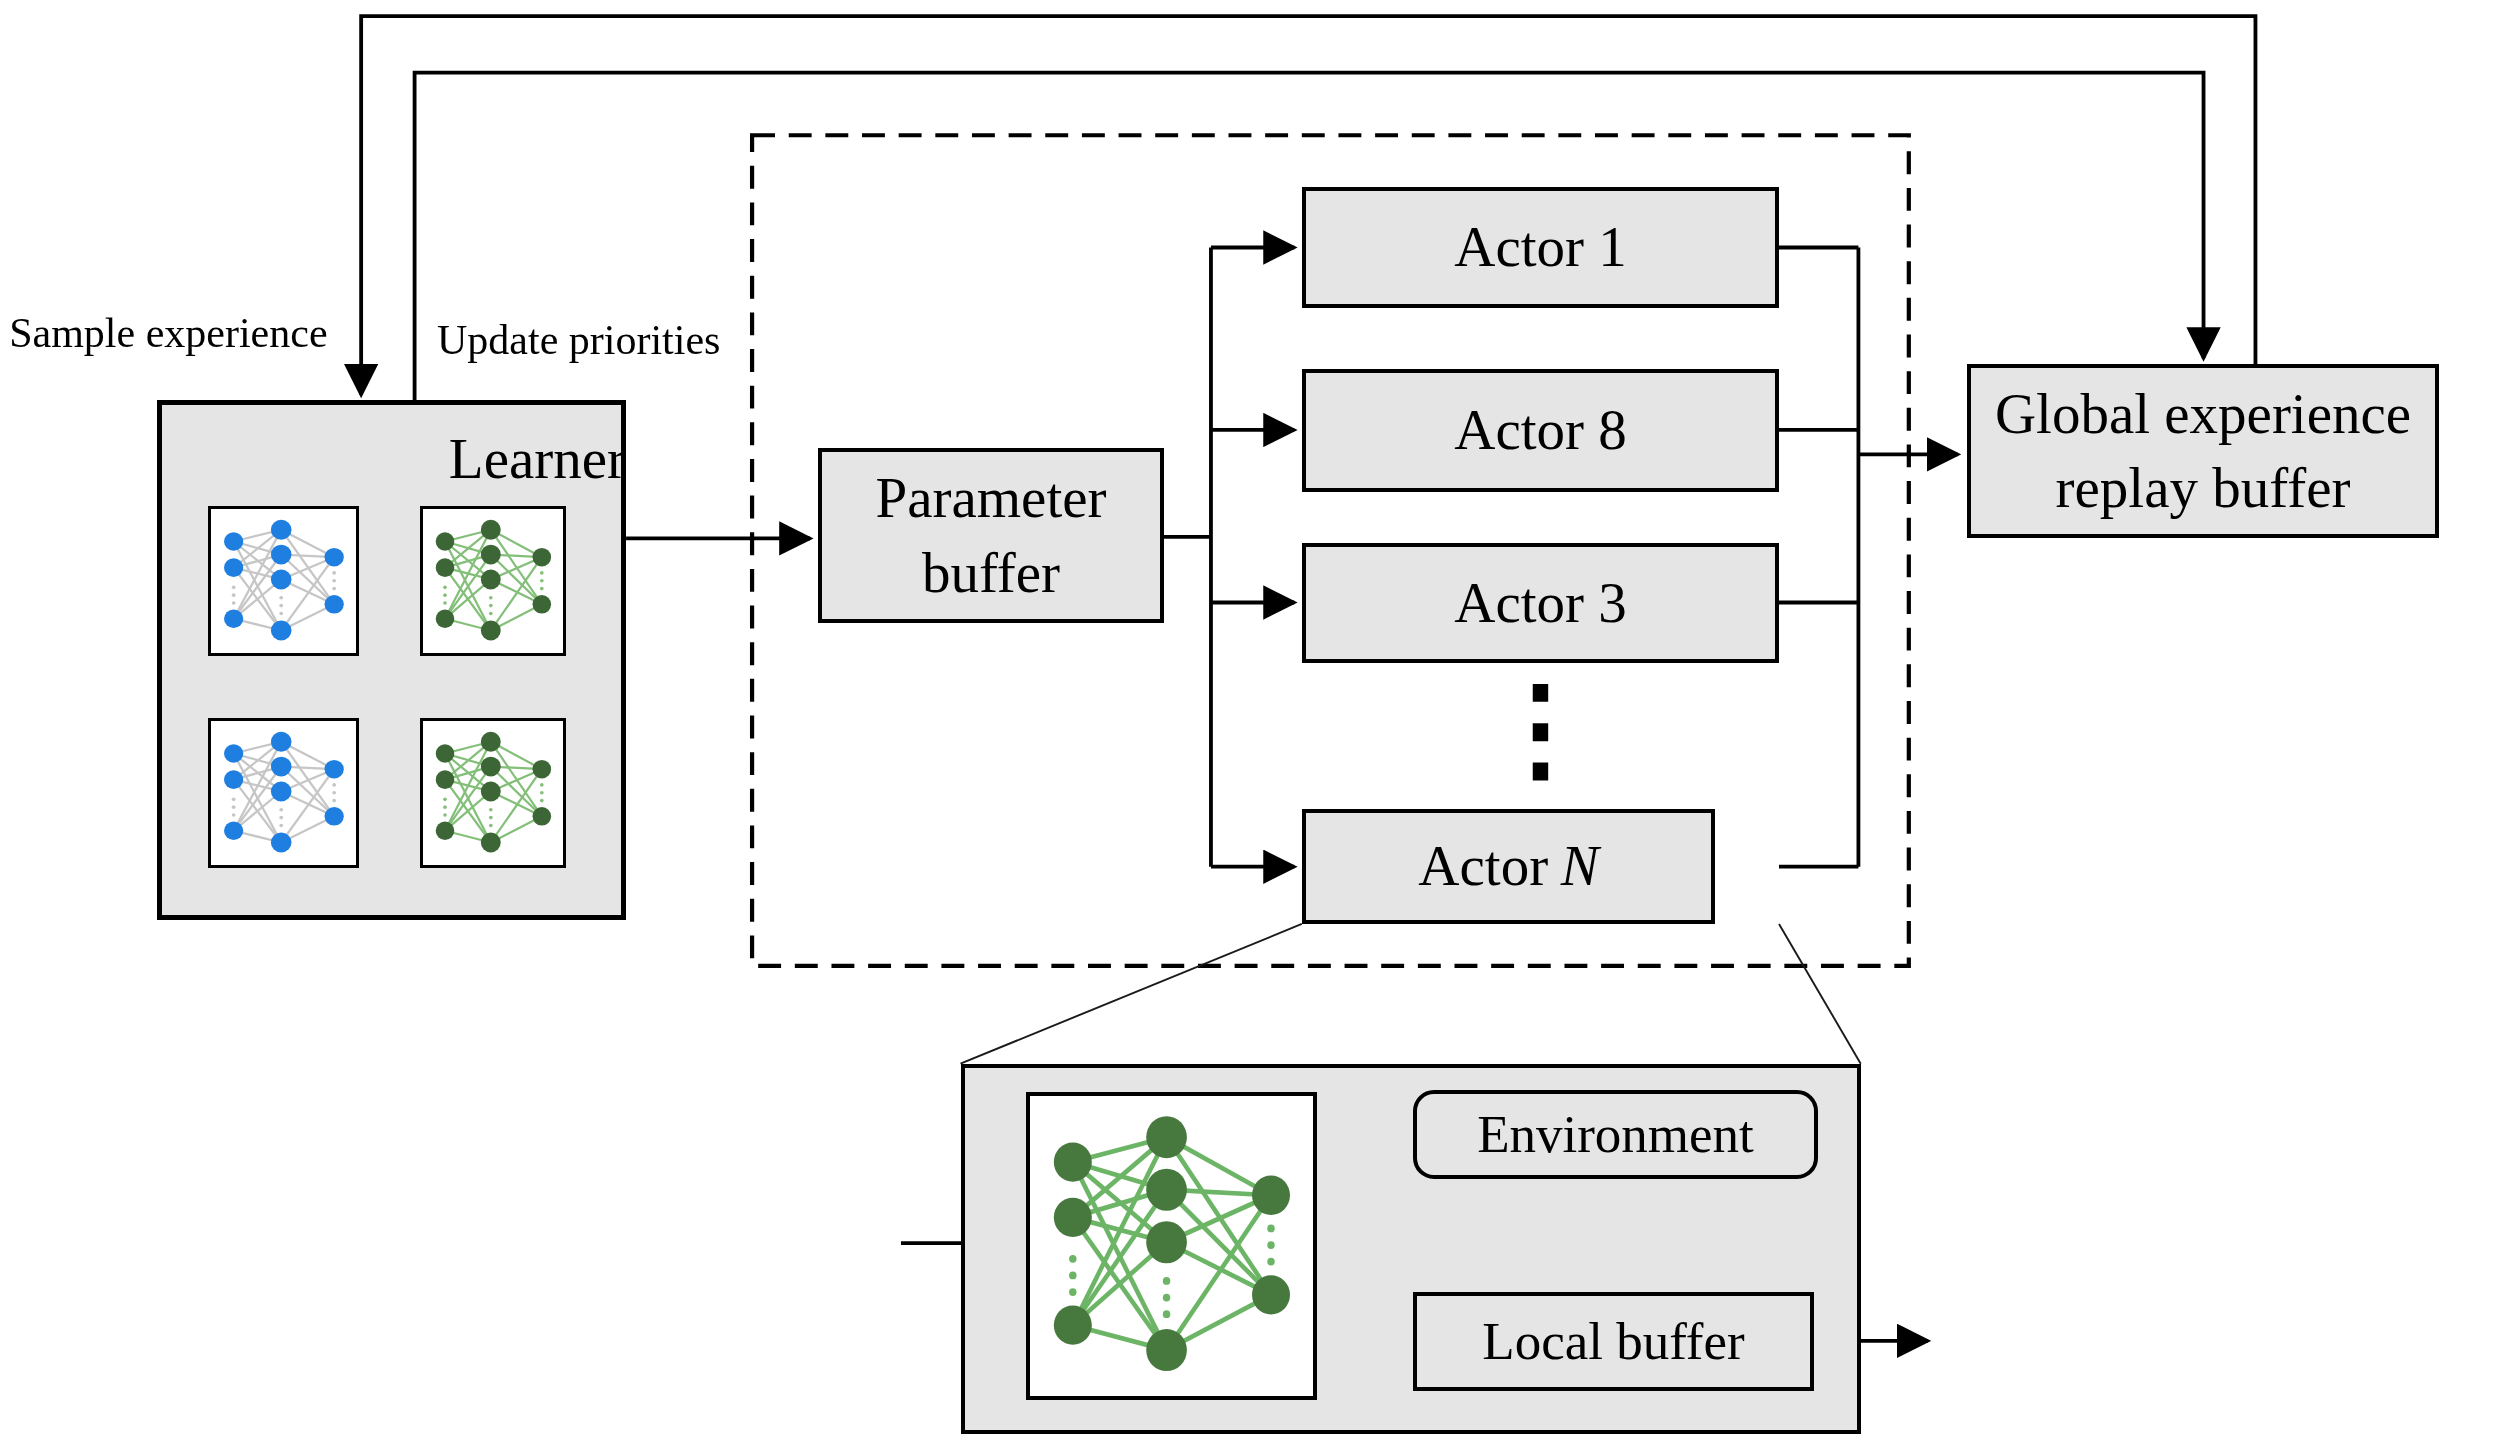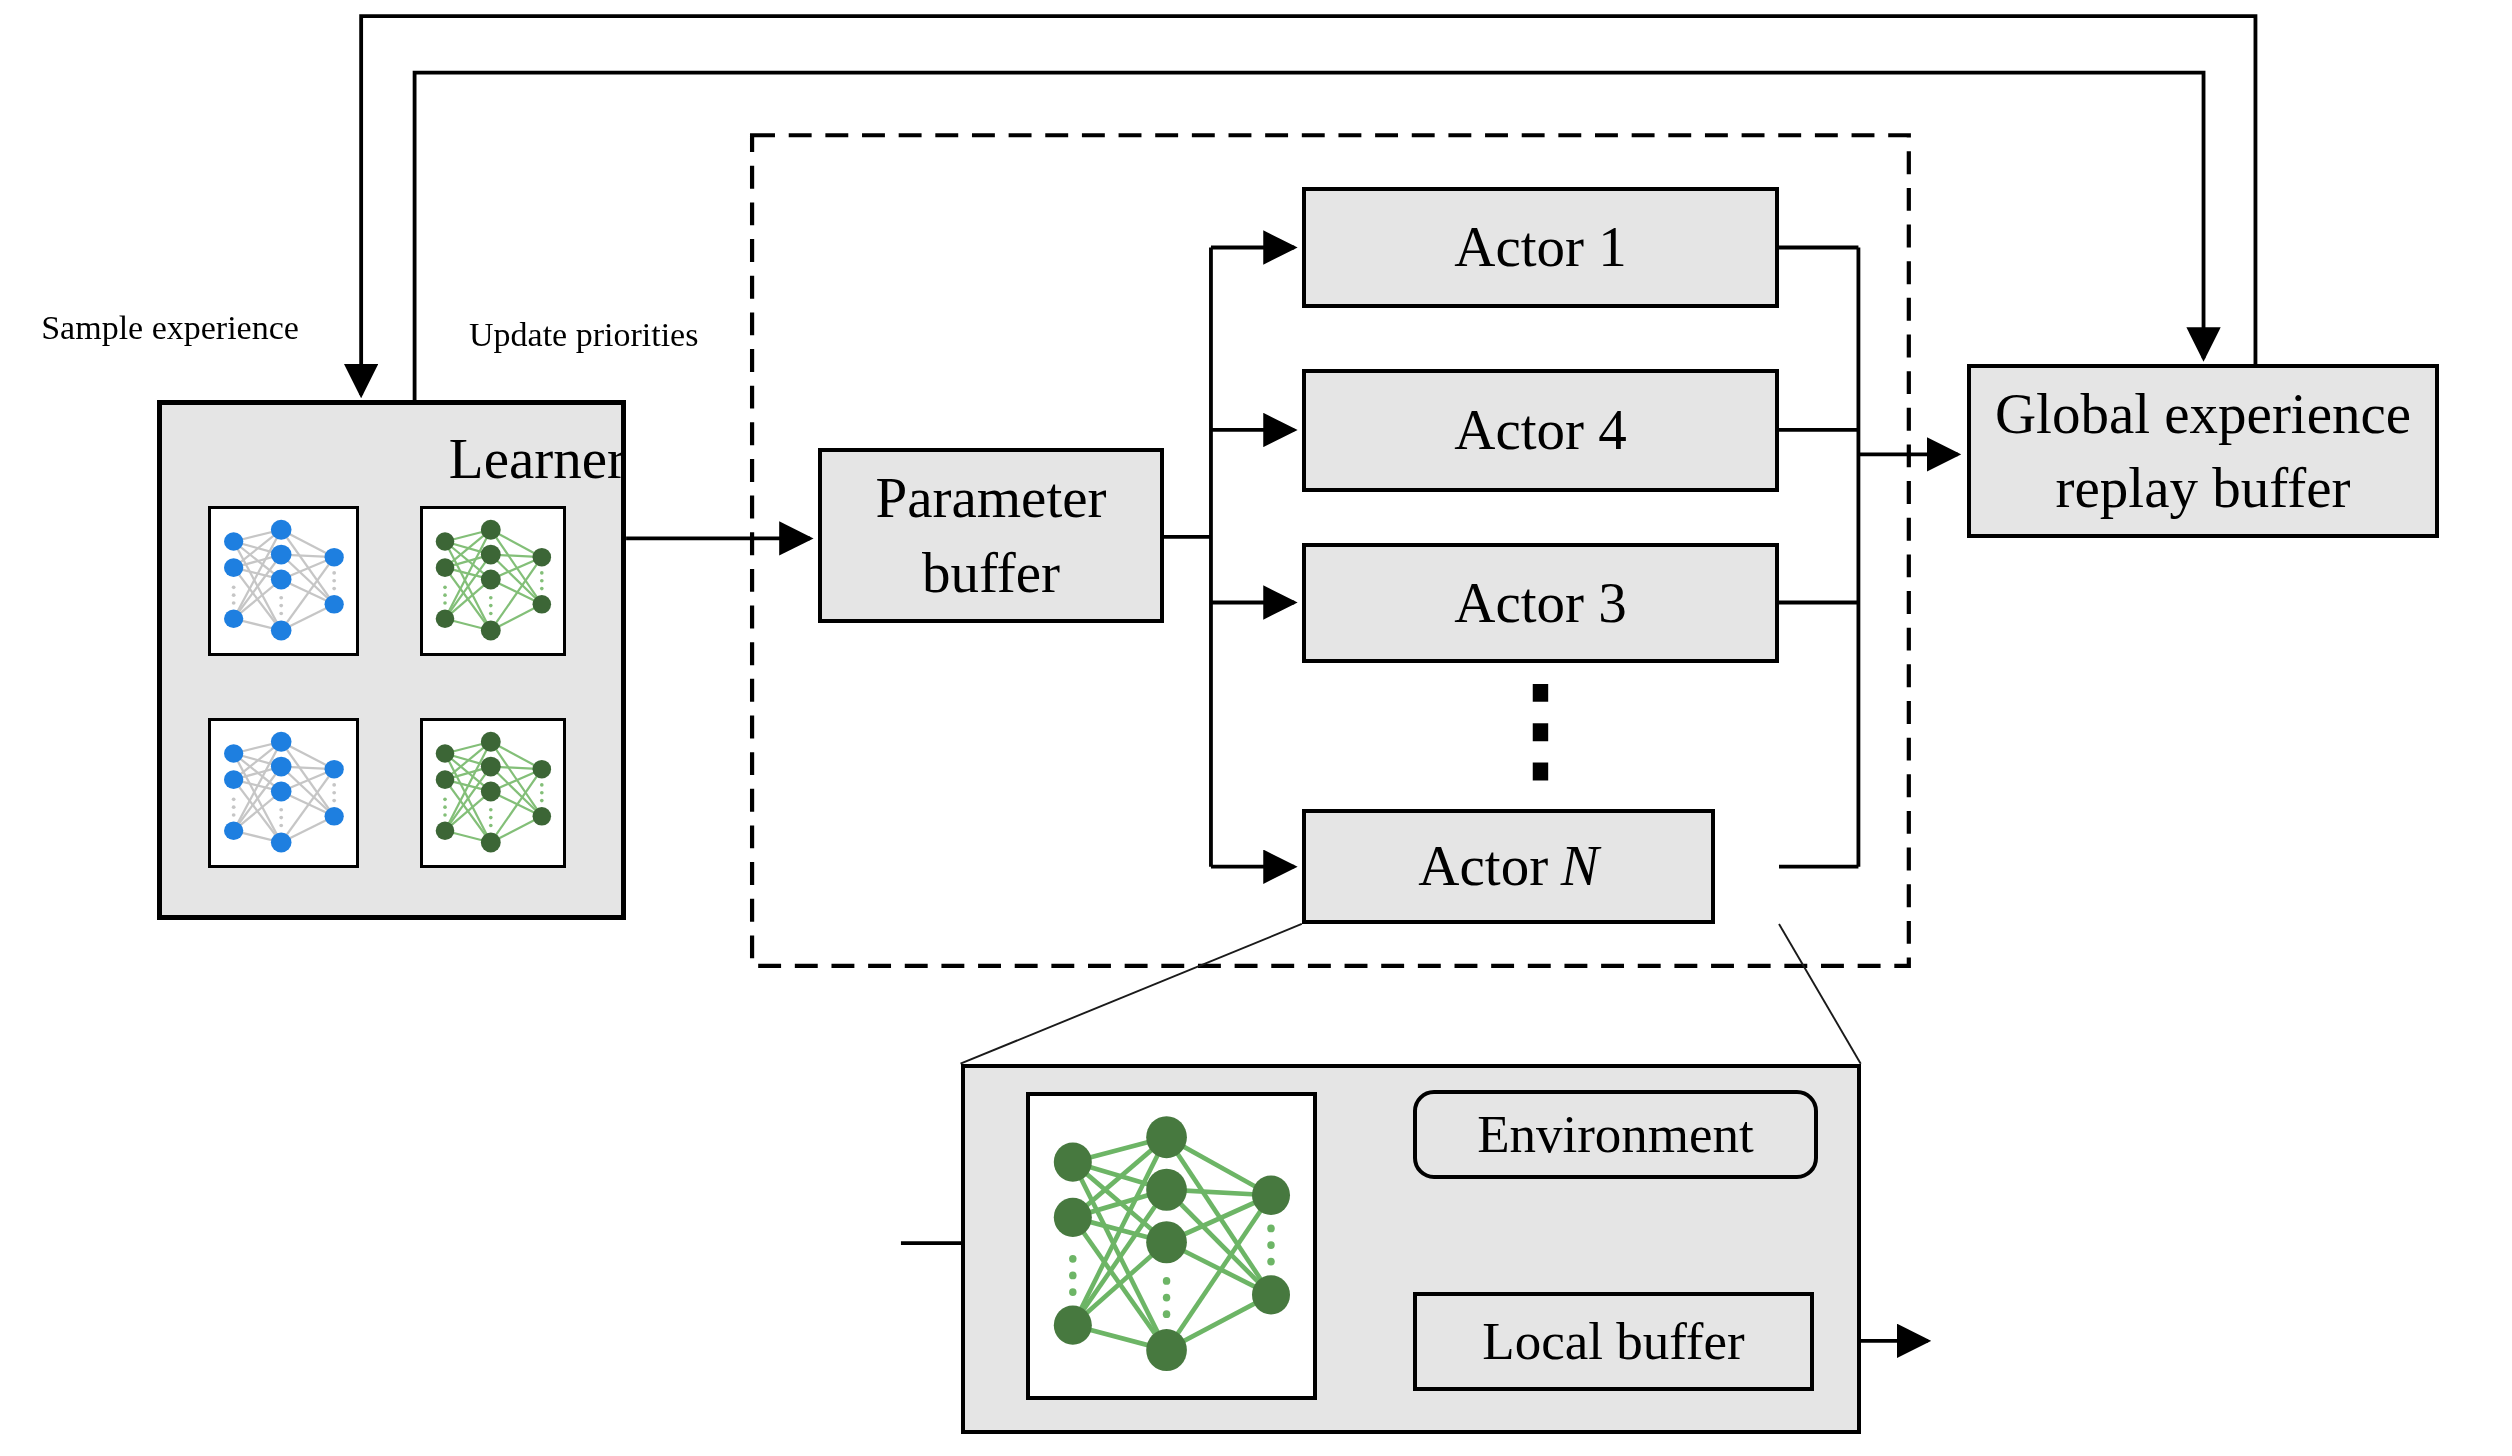--- a/index.html
+++ b/index.html
@@ -8,21 +8,21 @@
   #wires{position:absolute;left:0;top:0;width:2512px;height:1457px;}
   .wire{stroke:#000;stroke-width:5;fill:none;}
   .wire-inner{stroke:#000;stroke-width:4.5;fill:none;}
   .wire-thin{stroke:#1a1a1a;stroke-width:2.5;fill:none;}
   .dashed{stroke:#000;stroke-width:5.5;fill:none;stroke-dasharray:30 18;}
   .box{position:absolute;box-sizing:border-box;border:4.6px solid #000;background:#e5e5e5;
        display:flex;align-items:center;justify-content:center;text-align:center;line-height:1.3;}
   .box-label{font-size:57px;}
   .nn-box{position:absolute;box-sizing:border-box;border:3.8px solid #000;background:#fff;padding:4.6px;}
   .nn-box svg{display:block;width:100%;height:100%;}
-  .side-label{position:absolute;font-size:34px;white-space:nowrap;margin-left:32px;}
+  .side-label{position:absolute;font-size:42px;white-space:nowrap;}
   .learner-title{position:absolute;font-size:57px;text-align:right;}
   .italic{font-style:italic;margin-left:0.22em;}
   .ellipsis{position:absolute;font-size:115px;font-weight:bold;line-height:0.9;
             display:flex;align-items:center;justify-content:center;}
 </style>
 </head>
 <body>
 
 <div id="canvas">
 
@@ -249,21 +249,21 @@
     </div>
 
   <div class="box" style="left:818px;top:448px;width:346px;height:175px;">
     <span class="box-label" style="width:252px;">Parameter buffer</span>
   </div>
 
   <div class="box" style="left:1302px;top:187px;width:477px;height:121px;">
     <span class="box-label">Actor 1</span>
   </div>
   <div class="box" style="left:1302px;top:369px;width:477px;height:123px;">
-    <span class="box-label">Actor 4</span>
+    <span class="box-label">Actor 8</span>
   </div>
   <div class="box" style="left:1302px;top:543px;width:477px;height:120px;">
     <span class="box-label">Actor 3</span>
   </div>
 
   <div class="ellipsis" style="left:1483px;top:672px;width:115px;height:115px;">⋮</div>
 
   <div class="box" style="left:1302px;top:809px;width:413px;height:115px;">
     <span class="box-label">
       <span>Actor</span><span class="italic">N</span>

